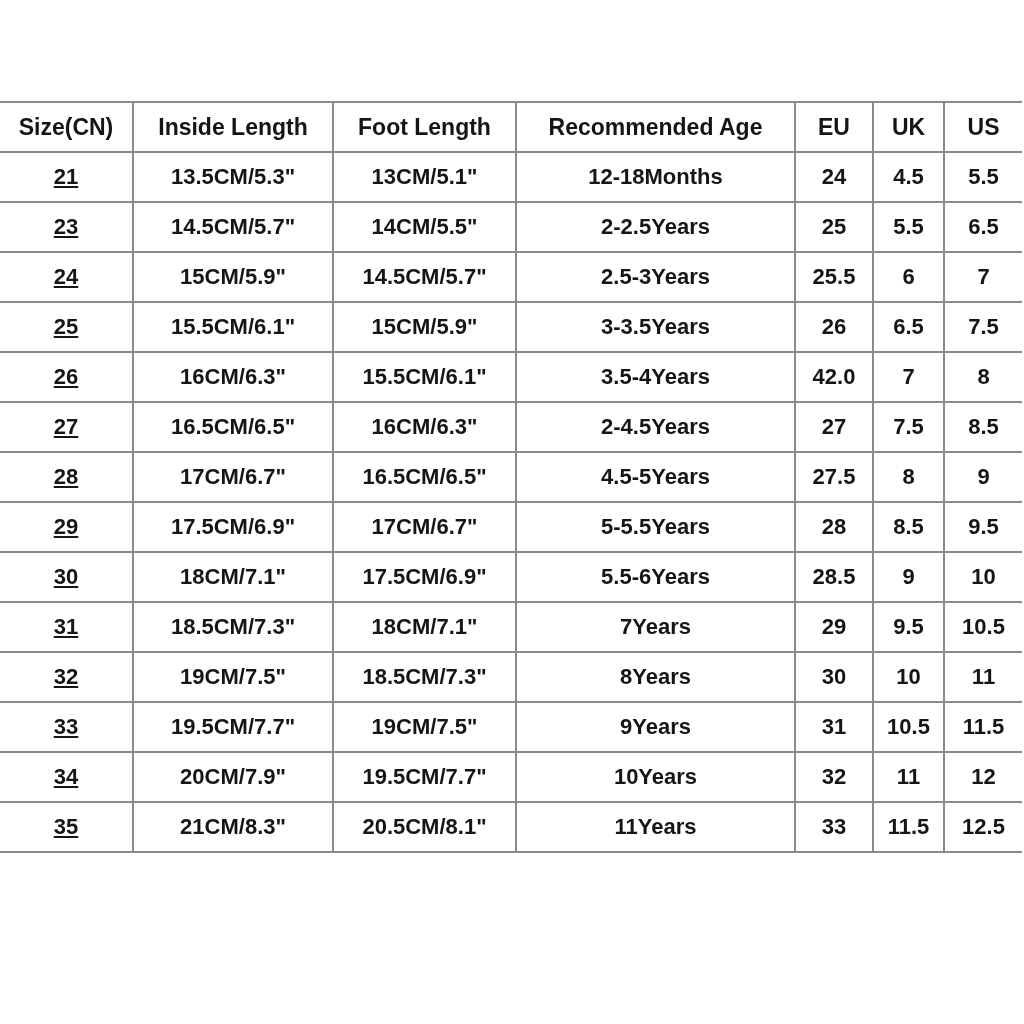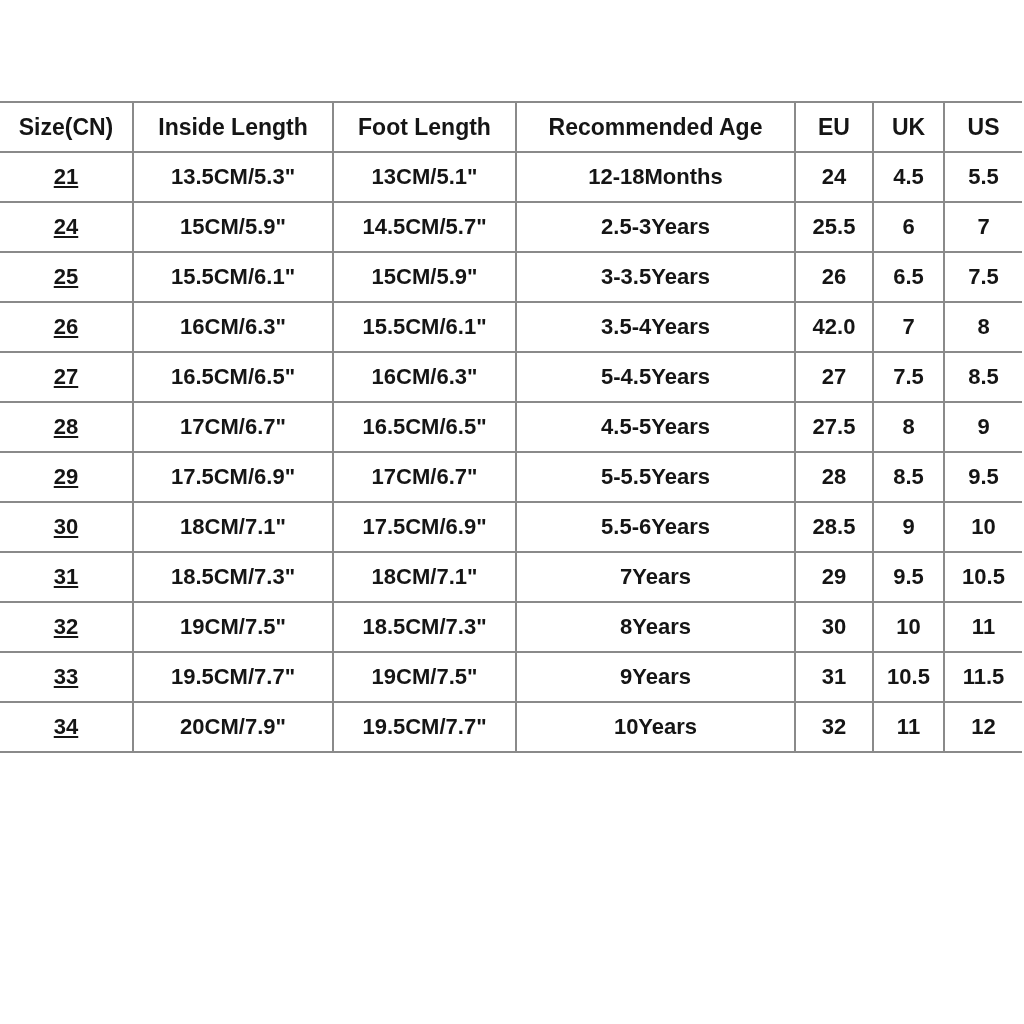--- a/index.html
+++ b/index.html
@@ -116,20 +116,29 @@
           <tr>
             <td class="cn">21</td>
             <td class="inside">13.5CM/5.3"</td>
             <td class="foot">13CM/5.1"</td>
             <td class="age">12-18Months</td>
             <td class="narrow">24</td>
             <td class="narrow">4.5</td>
             <td class="narrow">5.5</td>
           </tr>
           <tr>
+            <td class="cn">23</td>
+            <td class="inside">14.5CM/5.7"</td>
+            <td class="foot">14CM/5.5"</td>
+            <td class="age">2-2.5Years</td>
+            <td class="narrow">25</td>
+            <td class="narrow">5.5</td>
+            <td class="narrow">6.5</td>
+          </tr>
+          <tr>
             <td class="cn">24</td>
             <td class="inside">15CM/5.9"</td>
             <td class="foot">14.5CM/5.7"</td>
             <td class="age">2.5-3Years</td>
             <td class="narrow">25.5</td>
             <td class="narrow">6</td>
             <td class="narrow">7</td>
           </tr>
           <tr>
             <td class="cn">25</td>
@@ -146,21 +155,21 @@
             <td class="foot">15.5CM/6.1"</td>
             <td class="age">3.5-4Years</td>
             <td class="narrow">42.0</td>
             <td class="narrow">7</td>
             <td class="narrow">8</td>
           </tr>
           <tr>
             <td class="cn">27</td>
             <td class="inside">16.5CM/6.5"</td>
             <td class="foot">16CM/6.3"</td>
-            <td class="age">5-4.5Years</td>
+            <td class="age">2-4.5Years</td>
             <td class="narrow">27</td>
             <td class="narrow">7.5</td>
             <td class="narrow">8.5</td>
           </tr>
           <tr>
             <td class="cn">28</td>
             <td class="inside">17CM/6.7"</td>
             <td class="foot">16.5CM/6.5"</td>
             <td class="age">4.5-5Years</td>
             <td class="narrow">27.5</td>
@@ -214,16 +223,25 @@
           </tr>
           <tr>
             <td class="cn">34</td>
             <td class="inside">20CM/7.9"</td>
             <td class="foot">19.5CM/7.7"</td>
             <td class="age">10Years</td>
             <td class="narrow">32</td>
             <td class="narrow">11</td>
             <td class="narrow">12</td>
           </tr>
+          <tr>
+            <td class="cn">35</td>
+            <td class="inside">21CM/8.3"</td>
+            <td class="foot">20.5CM/8.1"</td>
+            <td class="age">11Years</td>
+            <td class="narrow">33</td>
+            <td class="narrow">11.5</td>
+            <td class="narrow">12.5</td>
+          </tr>
         </tbody>
     </table>
   </div>
 </div>
 
 </body></html>

